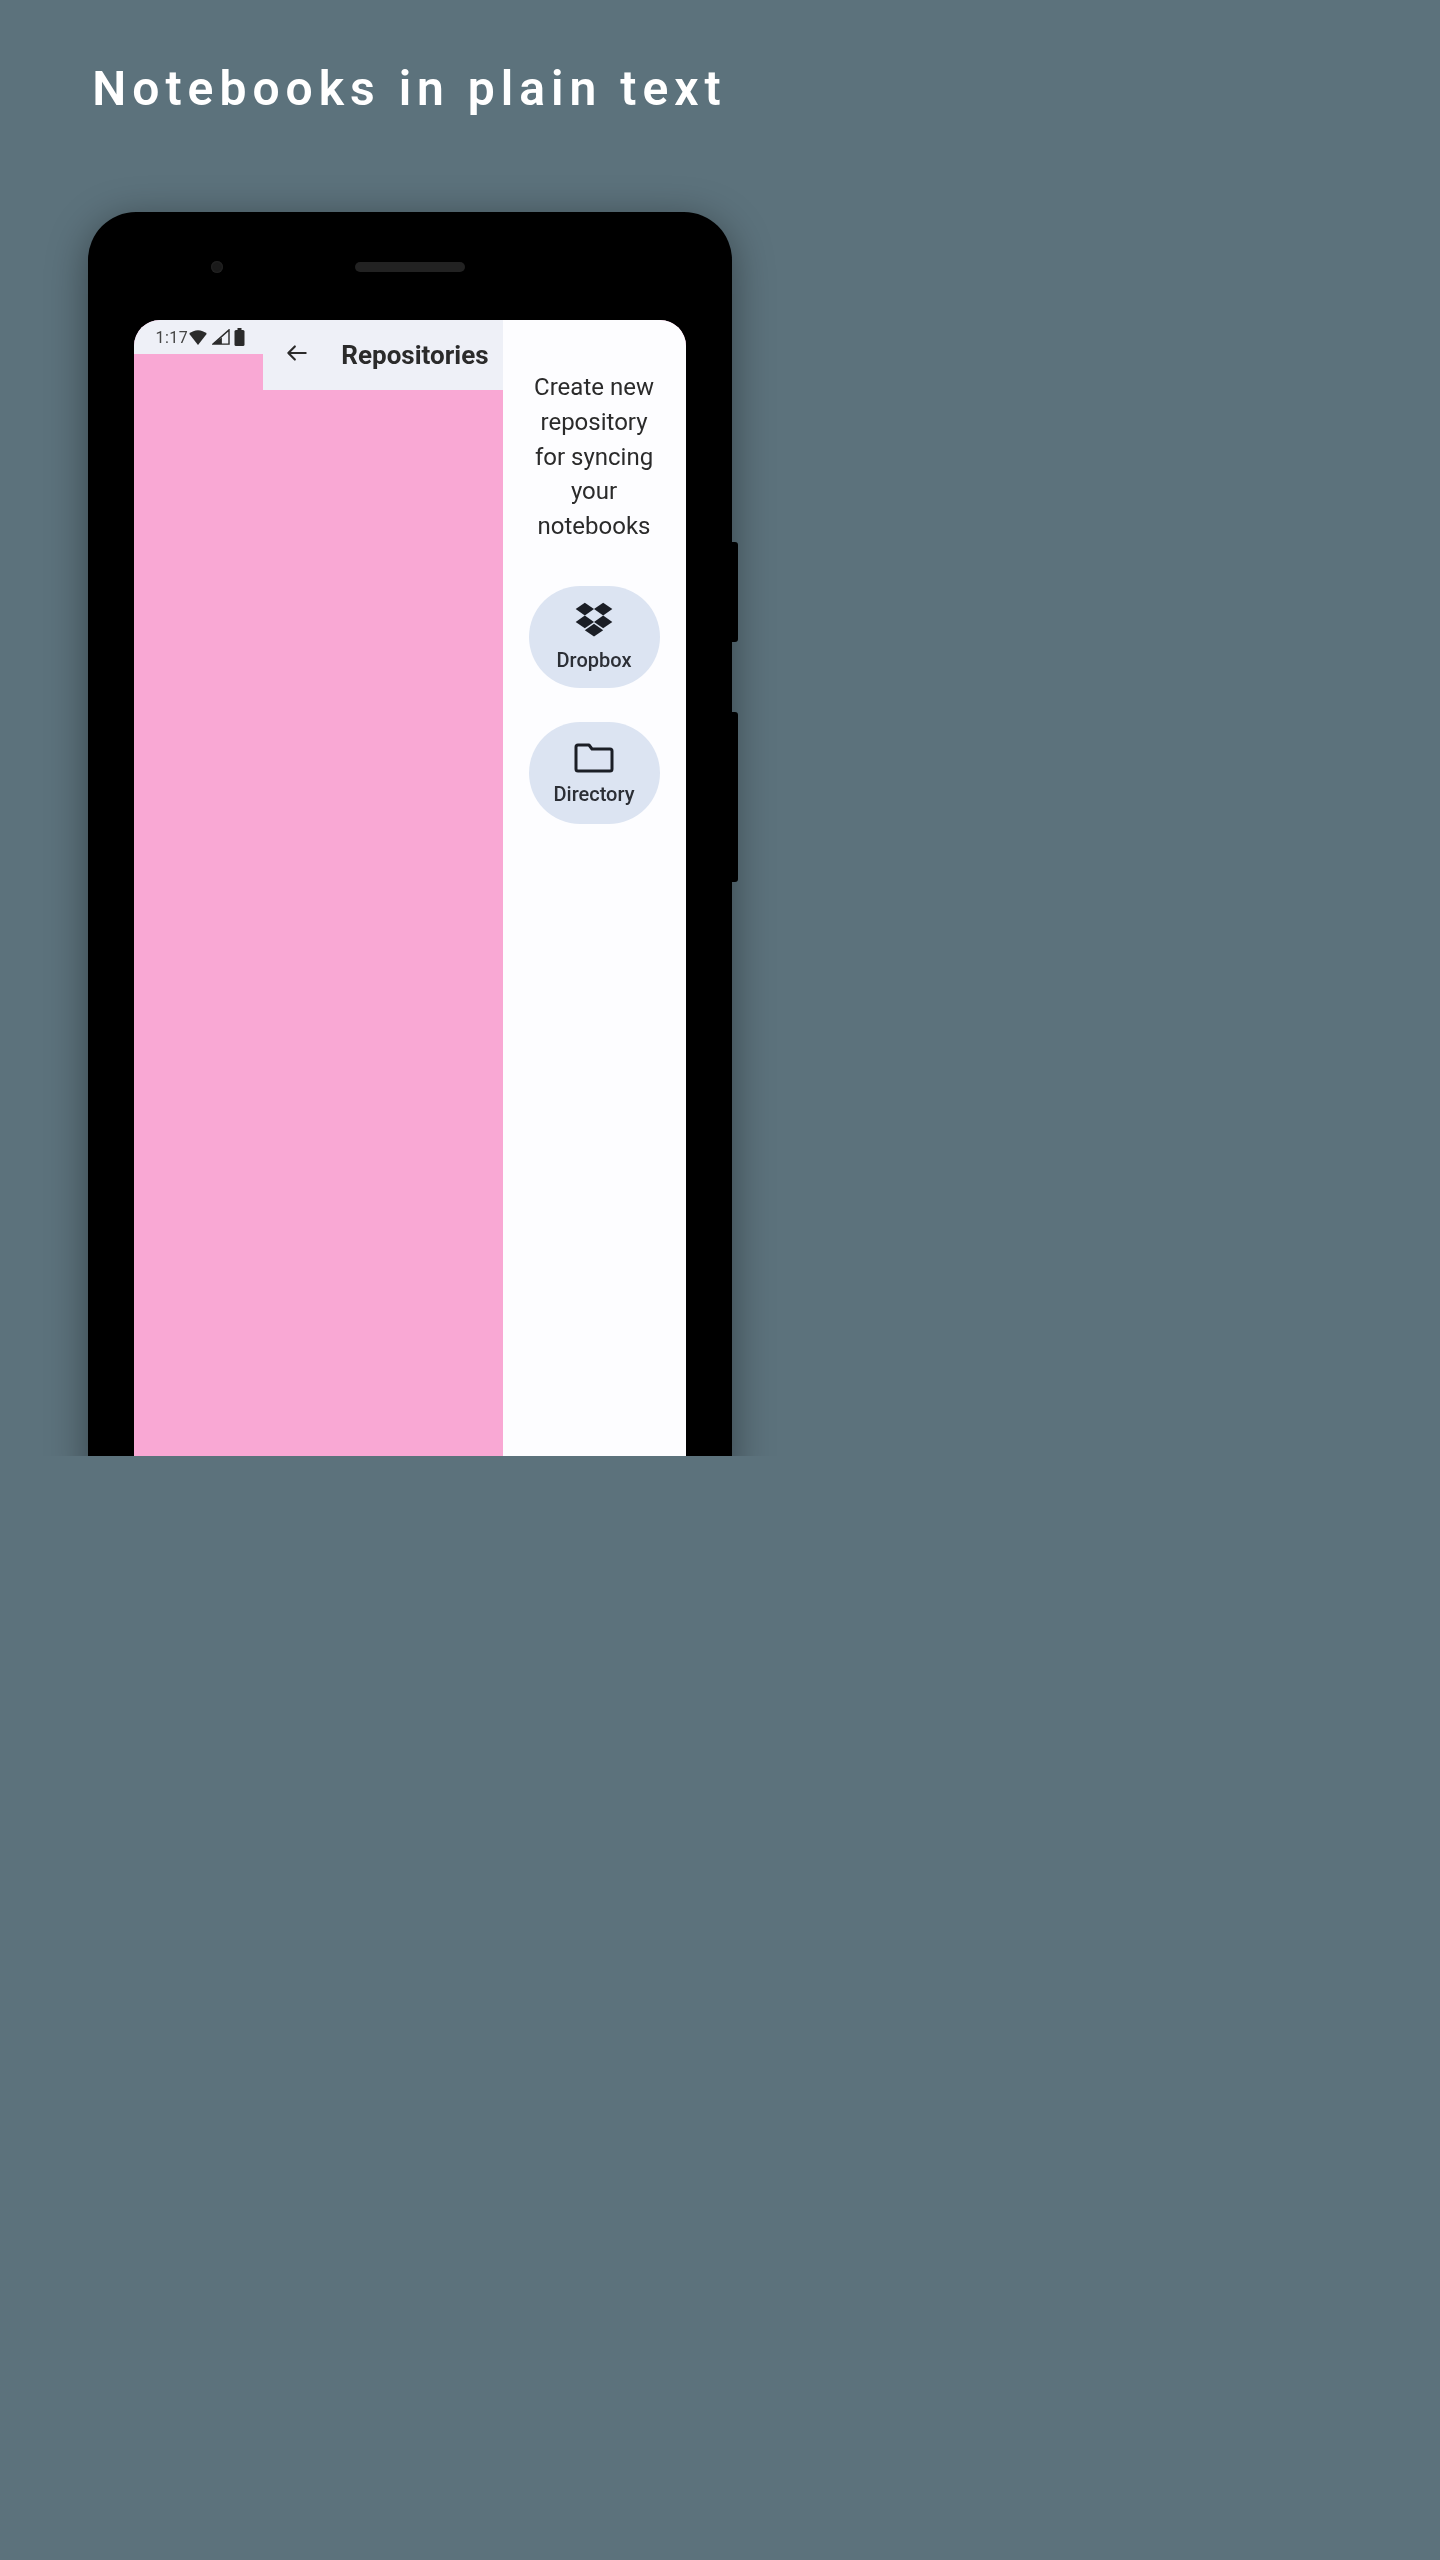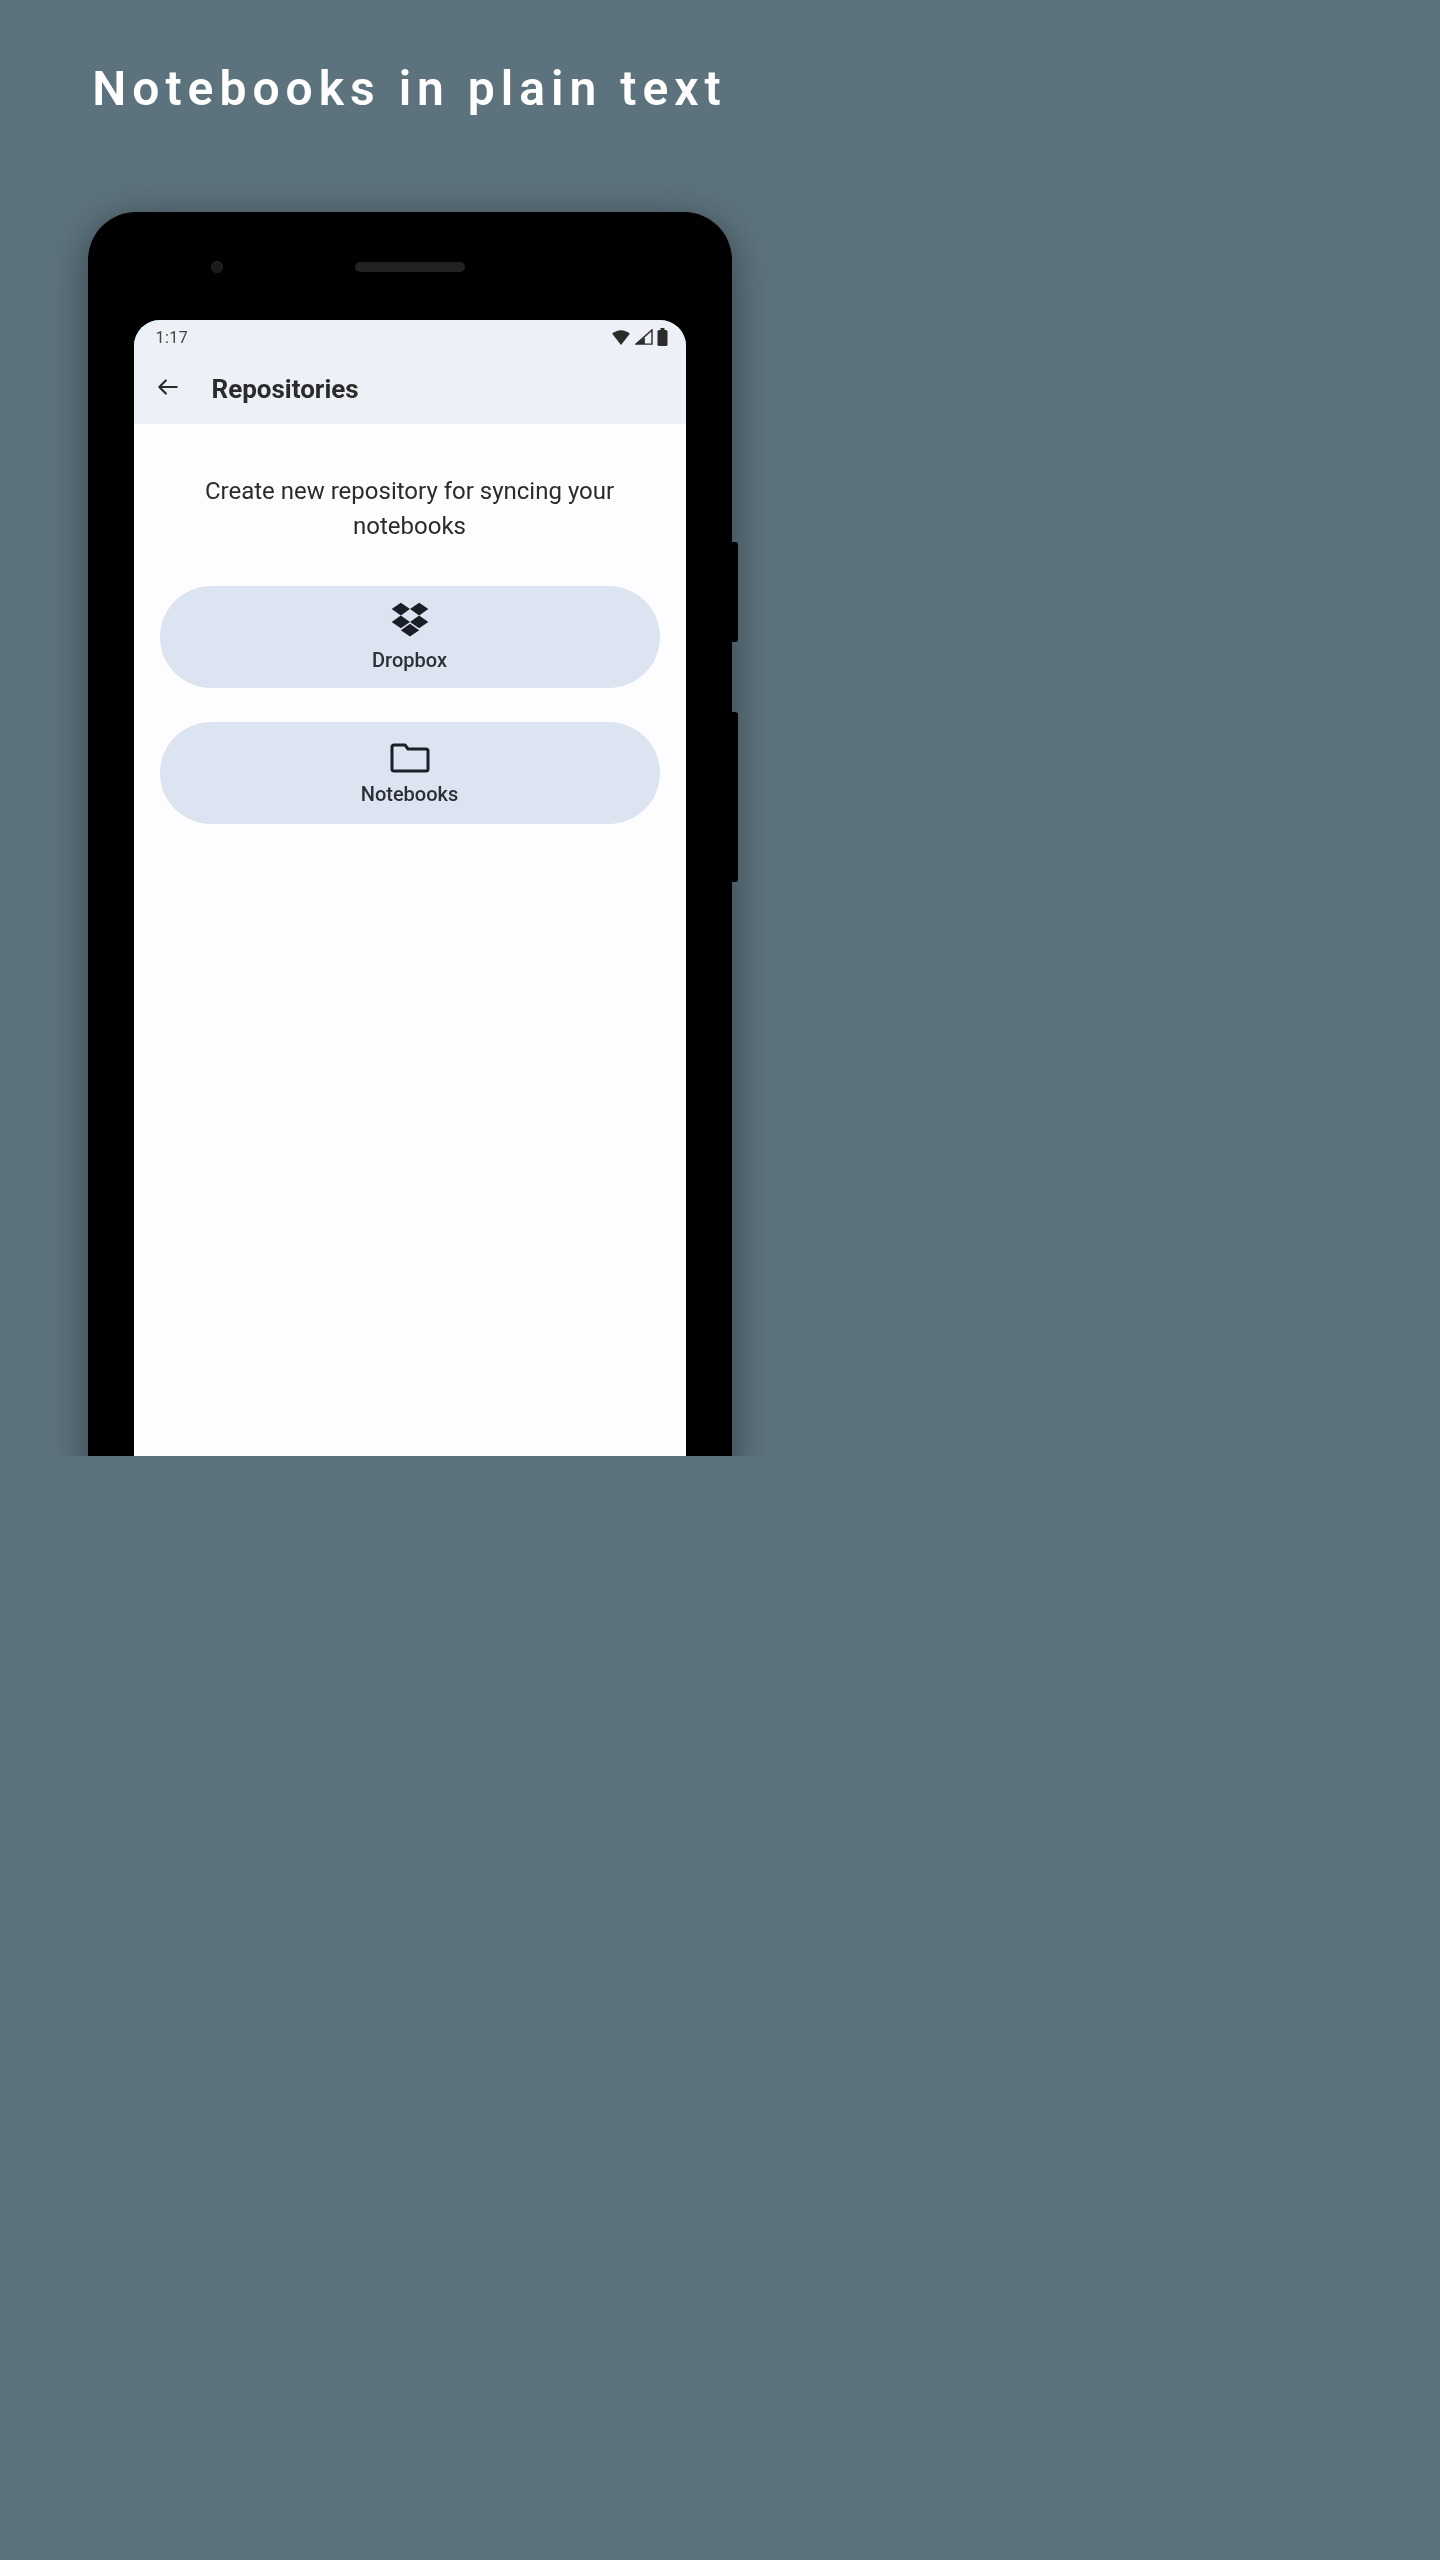--- a/index.html
+++ b/index.html
@@ -68,26 +68,26 @@
   }
   .side-btn.power { top: 330px; height: 100px; }
   .side-btn.vol   { top: 500px; height: 170px; }
   
   .screen {
     position: absolute;
     top: 98px;
     left: 36px;
     right: 36px;
     bottom: 0;
-    background: #5eead4;
+    background: #f9a8d4;
     border-top-left-radius: 26px;
     border-top-right-radius: 26px;
     overflow: hidden;
     display: flex;
-    flex-direction: column;
+    flex-direction: row;
   }
   
   .statusbar {
     height: 34px;
     background: #eef0f7;
     display: flex;
     align-items: center;
     justify-content: space-between;
     padding: 0 18px 0 22px;
     font-size: 16px;
@@ -222,19 +222,19 @@
           <span class="label">Dropbox</span>
         </div>
 
 
         <div class="repo-btn">
           <span>
             <svg width="42" height="34" viewBox="0 0 42 34">
               <path fill="none" stroke="#1b1e26" stroke-width="3" stroke-linejoin="round" d="M3 7 L3 29 A2 2 0 0 0 5 31 L37 31 A2 2 0 0 0 39 29 L39 11 A2 2 0 0 0 37 9 L19 9 L16 5 L5 5 A2 2 0 0 0 3 7 Z"></path>
             </svg>
           </span>
-          <span class="label">Notebooks</span>
+          <span class="label">Directory</span>
         </div>
 
       </div>
     </div>
   </div>
 </div>
 
 </body></html>

